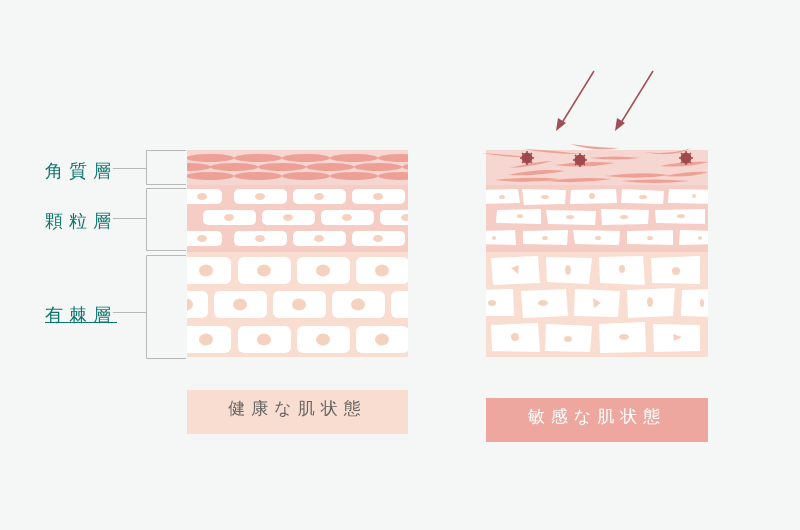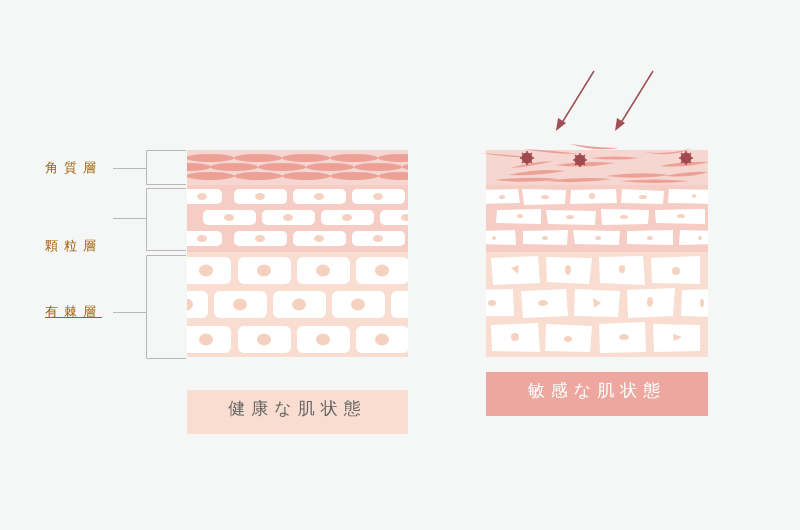--- a/index.html
+++ b/index.html
@@ -1,28 +1,28 @@
 <!DOCTYPE html>
 <html><head>
 <meta charset="utf-8">
 <style>
   html, body { margin:0; padding:0; }
   body { width:800px; height:530px; background:#f5f6f6; position:relative; overflow:hidden;
          font-family:"DejaVu Serif", serif; }
-  .label { position:absolute; font-size:13px; color:#a16207; letter-spacing:6px; white-space:nowrap; }
+  .label { position:absolute; font-size:18px; color:#0f766e; letter-spacing:6px; white-space:nowrap; }
   .caption { position:absolute; height:44px; line-height:36px; text-align:center; font-size:17px; letter-spacing:6px; }
   .caption.healthy { background:#f8ddd0; color:#666; }
   .caption.sensitive { background:#eda79e; color:#fff; }
   svg { position:absolute; left:0; top:0; }
 </style>
 </head>
 <body>
 
 <div class="label" style="left:45px; top:159px;">角質層</div>
-<div class="label" style="left:45px; top:209px;margin-top:28px;">顆粒層</div>
+<div class="label" style="left:45px; top:209px;">顆粒層</div>
 <div class="label" style="left:45px; top:303px;text-decoration:underline;">有棘層</div>
 
 <svg width="800" height="530" viewBox="0 0 800 530">
 
   <g stroke="#b8b8b8" stroke-width="1" fill="none">
     <line x1="113" y1="168.5" x2="146" y2="168.5"></line>
     <polyline points="186,150.5 146.5,150.5 146.5,184.5 186,184.5"></polyline>
     <line x1="113" y1="218.5" x2="146" y2="218.5"></line>
     <polyline points="186,188.5 146.5,188.5 146.5,250.5 186,250.5"></polyline>
     <line x1="113" y1="312.5" x2="146" y2="312.5"></line>
@@ -228,13 +228,13 @@
     <g stroke="#a14f55" stroke-width="1.5" fill="#a14f55">
       <line x1="594" y1="71" x2="560" y2="126"></line>
       <path d="M556 131 L558 118 L566 123 Z" stroke="none"></path>
       <line x1="653" y1="71" x2="619" y2="126"></line>
       <path d="M615 131 L617 118 L625 123 Z" stroke="none"></path>
     </g>
   </g>
 </svg>
 
 <div class="caption healthy" style="left:187px; top:390px; width:221px;">健康な肌状態</div>
-<div class="caption sensitive" style="left:486px; top:372px; width:222px;text-align:center;">敏感な肌状態</div>
+<div class="caption sensitive" style="left:486px; top:398px; width:222px;text-align:center;">敏感な肌状態</div>
 
 </body></html>

